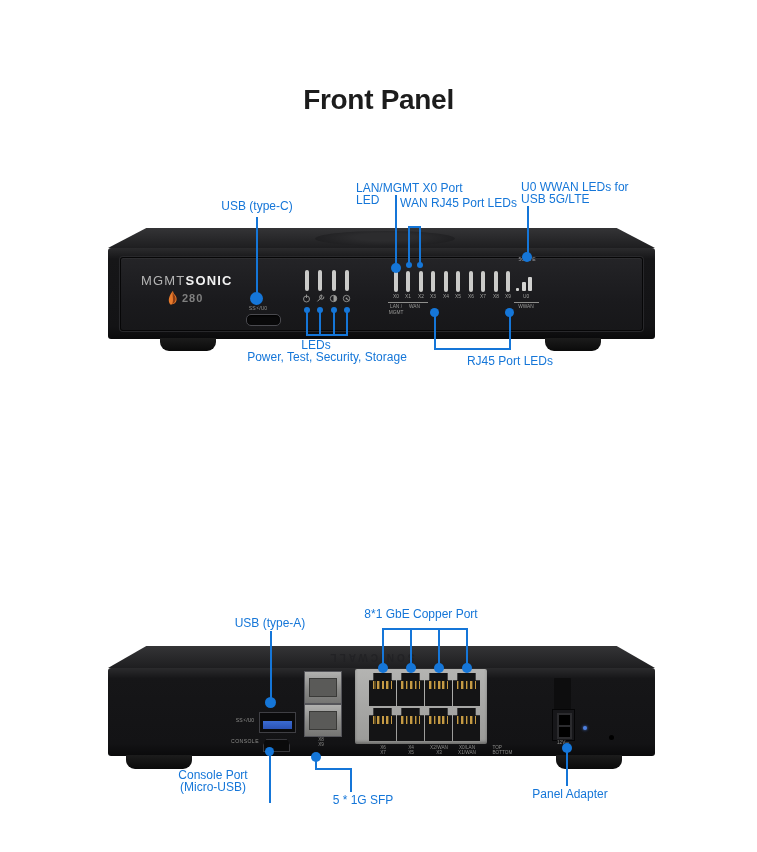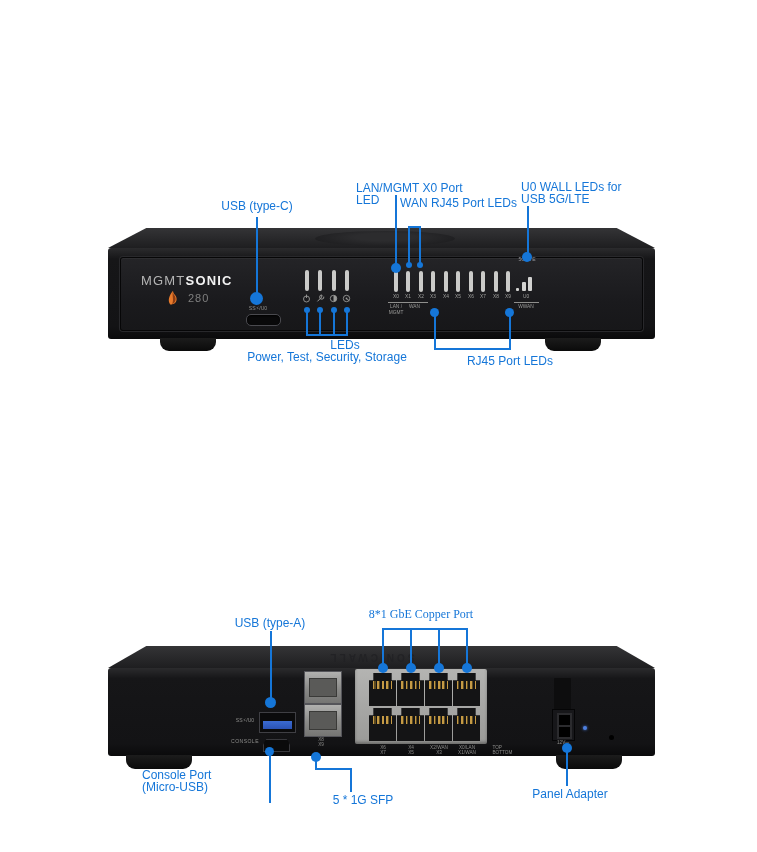--- a/index.html
+++ b/index.html
@@ -23,21 +23,21 @@
   .panel{position:absolute;left:12px;right:12px;top:9px;bottom:8px;border:1px solid #060607;border-radius:3px;
          background:linear-gradient(180deg,#242427,#1a1a1d 60%,#171719);
          box-shadow:inset 0 1px 1px rgba(255,255,255,.05),0 0 0 1px #28282b;}
   .foot{position:absolute;height:13px;border-radius:0 0 9px 9px;
         background:linear-gradient(180deg,#1c1c1c,#0a0a0a);}
   .oval{position:absolute;border-radius:50%;
         background:radial-gradient(ellipse at 50% 40%,#2c2c2e 30%,#1f1f21 75%);}
   
   .brand{font-size:13px;letter-spacing:1.2px;color:#b4b4b4;}
   .brand b{color:#f2f2f2;font-weight:700;}
-  .model{display:flex;align-items:center;gap:10px;}
+  .model{display:flex;align-items:center;gap:4px;font-weight:bold;}
   .model span{font-size:11px;color:#7f7f7f;letter-spacing:1px;}
   .bar{position:absolute;width:4px;height:21px;background:#cbcbc9;border-radius:2px;top:22px;}
   .plabel{position:absolute;width:14px;top:46px;text-align:center;font-size:6px;color:#a0a09e;
           transform:scale(.8);transform-origin:center top;}
   .grp{position:absolute;top:54px;text-align:center;font-size:6px;color:#9a9a98;line-height:6px;}
   .grp .gline{height:1px;background:#8f8f8d;margin:0 auto 1px;}
   .grp span{display:block;transform:scale(.8);transform-origin:center top;}
   .tinylab{position:absolute;text-align:center;font-size:6px;color:#8d8d8b;
            transform:scale(.85);transform-origin:center top;}
   .usbc{position:absolute;width:33px;height:10px;border-radius:5px;background:#09090a;
@@ -64,20 +64,21 @@
   .collab span{display:block;}
   .emboss{position:absolute;font-size:10px;font-weight:700;letter-spacing:3px;color:#212124;
           transform:rotate(180deg);opacity:.85;}
   .hole{position:absolute;background:#000;border-radius:50%;}
 </style>
 </head>
 <body>
 
 <div id="canvas">
 
+  <div class="sec-title" style="top:84px;">Front Panel</div>
 
   <div class="dev-top" style="top:228px;height:20px;"></div>
   <div class="oval" style="left:315px;top:231px;width:140px;height:15px;"></div>
   <div class="dev-face" style="top:248px;height:91px;">
     <div class="panel"></div>
 
     <div class="abs brand" style="left:33px;top:25px;">
       <span>MGMT</span><b>SONIC</b>
     </div>
     <div class="abs model" style="left:59px;top:42px;">
@@ -169,36 +170,36 @@
   <div class="dot" style="left:391px;top:263px;width:10px;height:10px;"></div>
 
   <div class="t" style="left:400px;top:197px;">WAN RJ45 Port LEDs</div>
   <div class="ln" style="left:408px;top:226px;width:13px;height:2px;"></div>
   <div class="ln" style="left:408px;top:226px;width:2px;height:38px;"></div>
   <div class="ln" style="left:419px;top:226px;width:2px;height:38px;"></div>
   <div class="dot" style="left:406px;top:262px;width:6px;height:6px;"></div>
   <div class="dot" style="left:417px;top:262px;width:6px;height:6px;"></div>
 
   <div class="t" style="left:521px;top:181px;">
-    <span>U0 WALL LEDs for</span>
+    <span>U0 WWAN LEDs for</span>
     <span>USB 5G/LTE</span>
   </div>
   <div class="ln" style="left:527px;top:206px;width:2px;height:48px;"></div>
   <div class="dot" style="left:522px;top:252px;width:10px;height:10px;"></div>
 
   <div class="dot" style="left:304px;top:307px;width:6px;height:6px;"></div>
   <div class="dot" style="left:317px;top:307px;width:6px;height:6px;"></div>
   <div class="dot" style="left:331px;top:307px;width:6px;height:6px;"></div>
   <div class="dot" style="left:344px;top:307px;width:6px;height:6px;"></div>
   <div class="ln" style="left:306px;top:310px;width:2px;height:26px;"></div>
   <div class="ln" style="left:319px;top:310px;width:2px;height:26px;"></div>
   <div class="ln" style="left:333px;top:310px;width:2px;height:26px;"></div>
   <div class="ln" style="left:346px;top:310px;width:2px;height:26px;"></div>
   <div class="ln" style="left:306px;top:334px;width:42px;height:2px;"></div>
-  <div class="t" style="left:295px;top:339px;width:100px;text-align:center;">LEDs</div>
+  <div class="t" style="left:266px;top:339px;width:100px;text-align:center;">LEDs</div>
   <div class="t" style="left:227px;top:351px;width:200px;text-align:center;">Power, Test, Security, Storage</div>
 
   <div class="dot" style="left:430px;top:308px;width:9px;height:9px;"></div>
   <div class="dot" style="left:505px;top:308px;width:9px;height:9px;"></div>
   <div class="ln" style="left:434px;top:312px;width:2px;height:38px;"></div>
   <div class="ln" style="left:509px;top:312px;width:2px;height:38px;"></div>
   <div class="ln" style="left:434px;top:348px;width:77px;height:2px;"></div>
   <div class="t" style="left:393px;top:355px;width:160px;text-align:right;">RJ45 Port LEDs</div>
 
 
@@ -283,34 +284,34 @@
     <div class="abs" style="left:475px;top:58px;width:4px;height:4px;border-radius:50%;background:#4d7fe0;box-shadow:0 0 3px #4d7fe0;"></div>
     <div class="hole" style="left:501px;top:67px;width:5px;height:5px;"></div>
   </div>
   <div class="foot" style="left:126px;top:755px;width:66px;height:14px;"></div>
   <div class="foot" style="left:556px;top:755px;width:66px;height:14px;"></div>
 
   <div class="t" style="left:210px;top:617px;width:120px;text-align:center;">USB (type-A)</div>
   <div class="ln" style="left:270px;top:631px;width:2px;height:68px;"></div>
   <div class="dot" style="left:265px;top:697px;width:11px;height:11px;"></div>
 
-  <div class="t" style="left:336px;top:608px;width:170px;text-align:center;font-family:Liberation Serif, serif;">8*1 GbE Copper Port</div>
+  <div class="t" style="left:336px;top:608px;width:170px;text-align:center;">8*1 GbE Copper Port</div>
   <div class="ln" style="left:382px;top:628px;width:86px;height:2px;"></div>
   <div class="ln" style="left:382px;top:628px;width:2px;height:38px;"></div>
   <div class="ln" style="left:410px;top:628px;width:2px;height:38px;"></div>
   <div class="ln" style="left:438px;top:628px;width:2px;height:38px;"></div>
   <div class="ln" style="left:466px;top:628px;width:2px;height:38px;"></div>
   <div class="dot" style="left:378px;top:663px;width:10px;height:10px;"></div>
   <div class="dot" style="left:406px;top:663px;width:10px;height:10px;"></div>
   <div class="dot" style="left:434px;top:663px;width:10px;height:10px;"></div>
   <div class="dot" style="left:462px;top:663px;width:10px;height:10px;"></div>
 
   <div class="dot" style="left:265px;top:747px;width:9px;height:9px;"></div>
   <div class="ln" style="left:269px;top:750px;width:2px;height:53px;"></div>
-  <div class="t" style="left:142px;top:769px;width:122px;text-align:left;">
+  <div class="t" style="left:152px;top:769px;width:122px;text-align:center;">
     <span>Console Port</span>
     <span>(Micro-USB)</span>
   </div>
 
   <div class="dot" style="left:311px;top:752px;width:10px;height:10px;"></div>
   <div class="ln" style="left:315px;top:757px;width:2px;height:13px;"></div>
   <div class="ln" style="left:315px;top:768px;width:37px;height:2px;"></div>
   <div class="ln" style="left:350px;top:768px;width:2px;height:24px;"></div>
   <div class="t" style="left:303px;top:794px;width:120px;text-align:center;">5 * 1G SFP</div>
 

